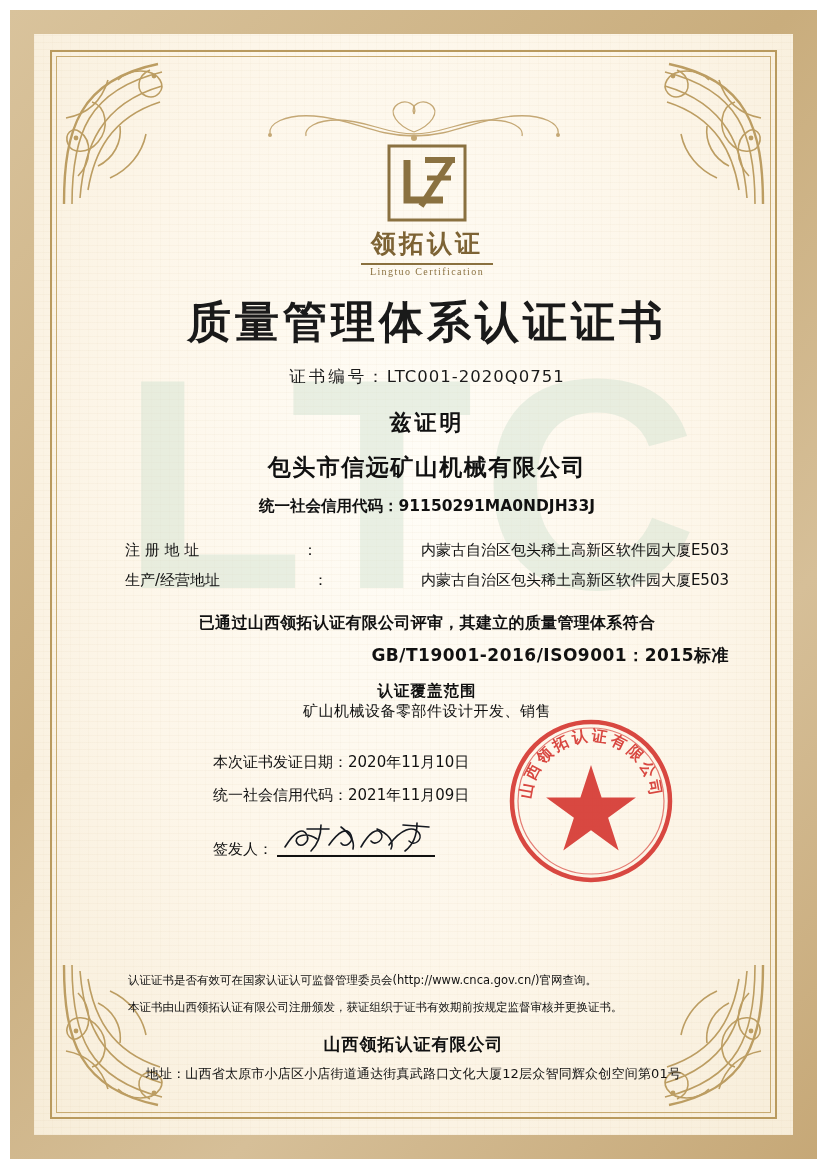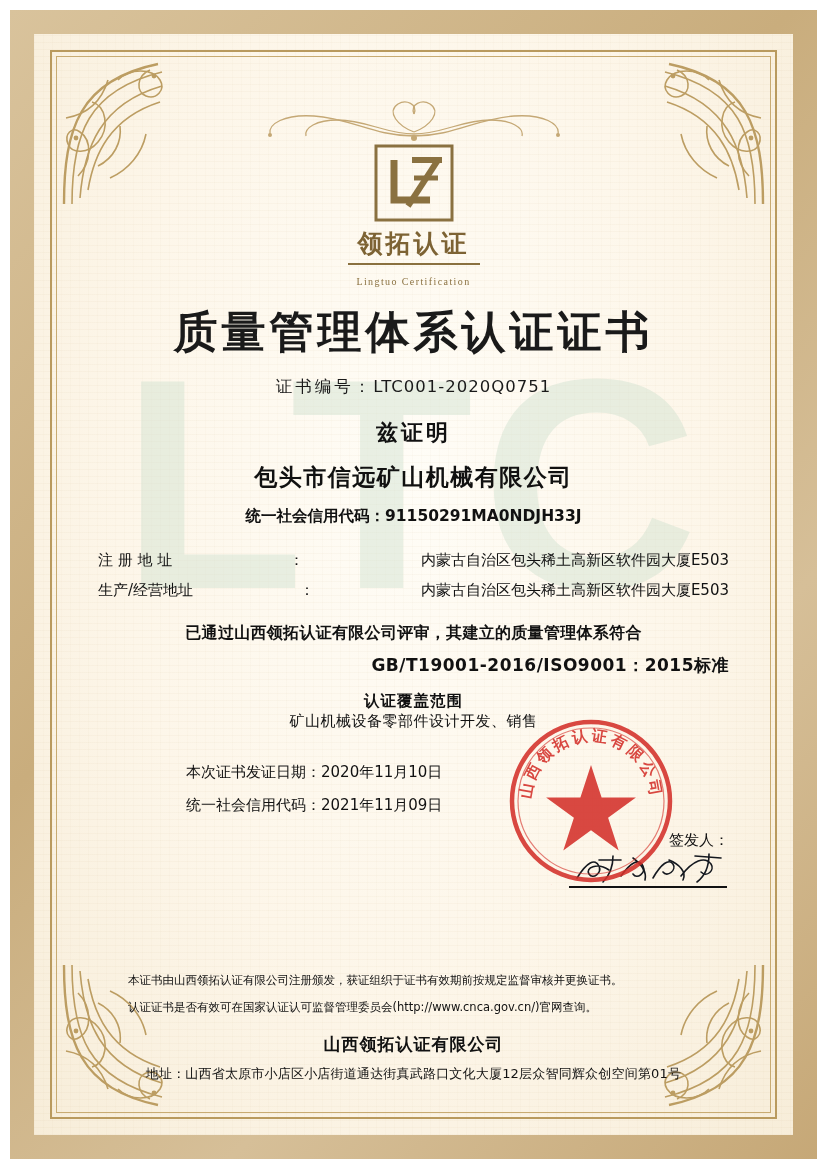--- a/index.html
+++ b/index.html
@@ -111,21 +111,21 @@
     line-height: 1;
     pointer-events: none;
     user-select: none;
     white-space: nowrap;
   }
 
   
   .content {
     position: absolute;
     left: 0; right: 0; top: 0; bottom: 0;
-    padding: 58px 64px 30px 64px;
+    padding: 58px 64px 30px 91px;
     box-sizing: border-box;
     text-align: center;
   }
 
   
   .logo-wrap {
     margin-top: 52px;
     display: flex;
     flex-direction: column;
     align-items: center;
@@ -141,21 +141,21 @@
     font-size: 25px;
     font-weight: 700;
     letter-spacing: 3px;
     color: #7d6334;
   }
   .logo-en {
     font-family: "Liberation Serif", serif;
     font-size: 10px;
     letter-spacing: 1.4px;
     color: #8a7140;
-    margin-top: 11px;
+    margin-top: 1px;
   }
   .logo-rule {
     width: 132px;
     height: 2px;
     background: #8a7140;
     margin-top: 3px;
   }
 
   .main-title {
     margin-top: 16px;
@@ -269,21 +269,20 @@
   
   .sign-row {
     margin-top: 10px;
     text-align: left;
     padding-left: 88px;
     display: flex;
     align-items: flex-end;
     font-size: 15px;
     color: #111;
     font-family: Liberation Serif, serif;
-    flex-direction: column;
   }
   .sign-label { padding-bottom: 2px; }
   .sign-area {
     position: relative;
     width: 160px;
     height: 40px;
     margin-left: 4px;
   }
   .sign-area svg { position: absolute; left: 0; bottom: 6px; width: 160px; height: 34px; }
   .sign-line {
@@ -563,22 +562,22 @@
         <path id="sealArcBottom" d="M 84 84 m -52,26 a 58,58 0 1,0 104,0" fill="none" stroke="none"></path>
         <text fill="#d4302a" font-size="10" font-family="'DejaVu Sans','Liberation Sans',sans-serif" letter-spacing="1.6">
           <textPath href="#sealArcBottom" startOffset="50%" text-anchor="middle">1401Q15001932</textPath>
         </text>
         <polygon fill="#d4302a" points="84,48 94.6,80.6 128.9,80.6 101.1,100.8 111.7,133.4 84,113.2 56.3,133.4 66.9,100.8 39.1,80.6 73.4,80.6"></polygon>
       </svg>
     </div>
 
     <div class="bottom-block">
       <div class="note-col">
+        <p>认证证书是否有效可在国家认证认可监督管理委员会(http://www.cnca.gov.cn/)官网查询。</p>
         <p>本证书由山西领拓认证有限公司注册颁发，获证组织于证书有效期前按规定监督审核并更换证书。</p>
-        <p>认证证书是否有效可在国家认证认可监督管理委员会(http://www.cnca.gov.cn/)官网查询。</p>
       </div>
     </div>
 
     <div class="footer">
       <div class="footer-org">山西领拓认证有限公司</div>
       <div class="footer-addr">地址：山西省太原市小店区小店街道通达街真武路口文化大厦12层众智同辉众创空间第01号</div>
     </div>
 
   </div>
 </div>

